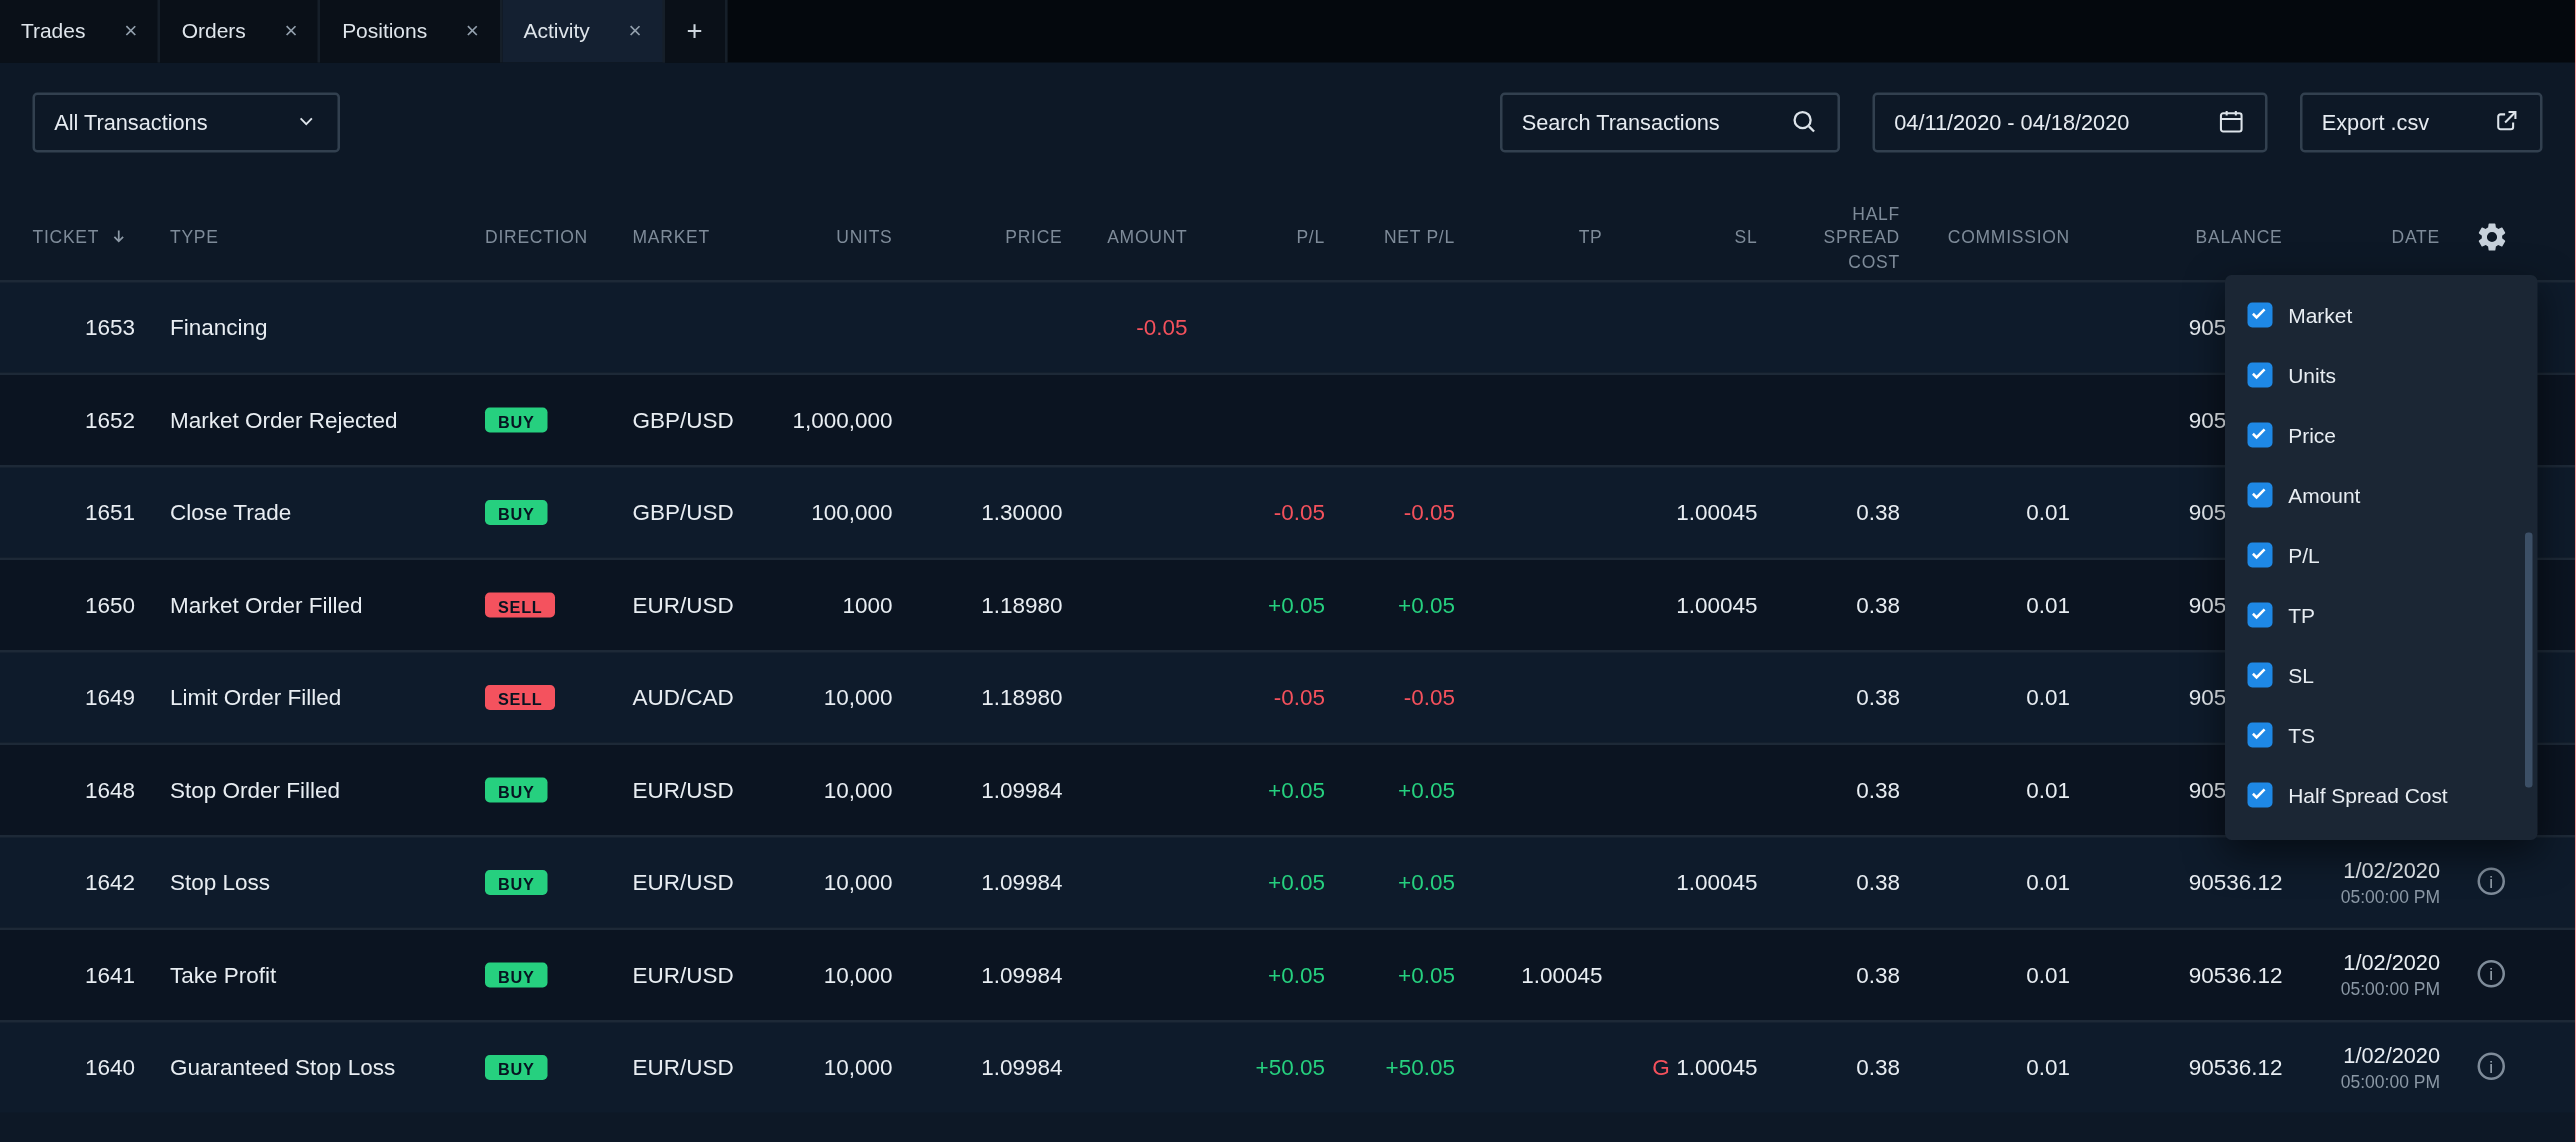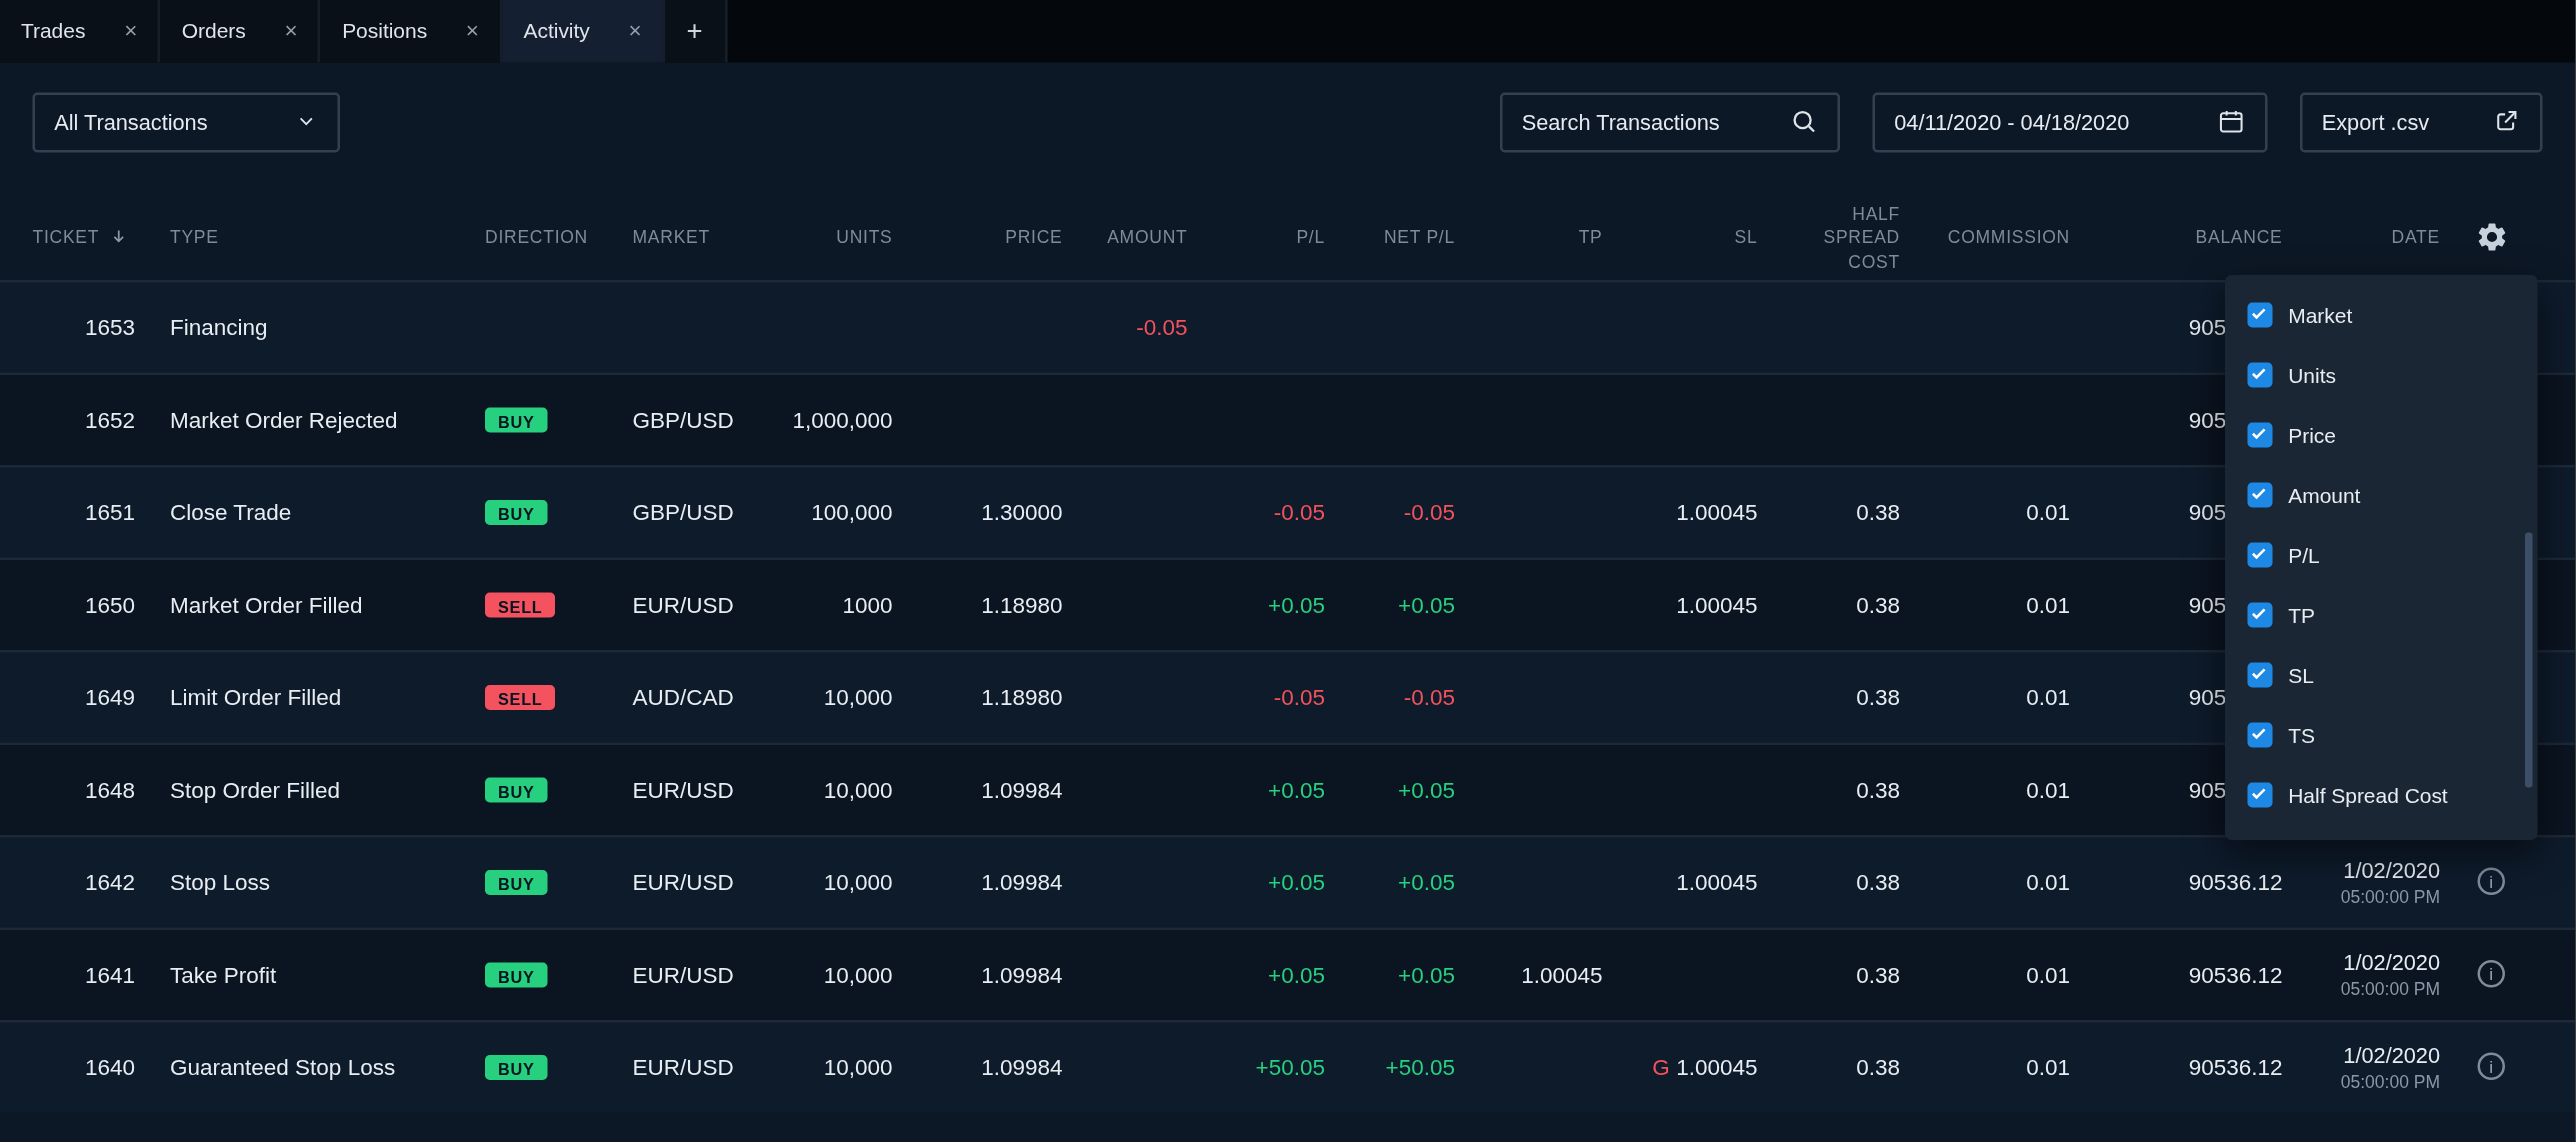--- a/index.html
+++ b/index.html
@@ -1,17 +1,17 @@
 <!DOCTYPE html>
 <html style="font-size:10.3px"><head>
 <meta charset="utf-8">
 <style>
   * { box-sizing: border-box; margin: 0; padding: 0; }
   html, body { background: #04070b; }
-  .stage { width: 2576px; height: 1143px; overflow: hidden; background: #404040; }
+  .stage { width: 2576px; height: 1143px; overflow: hidden; background: #fca5a5; }
   .app {
     width: 1030px; height: 457px;
     transform: scale(2.5); transform-origin: 0 0;
     font-family: "Liberation Sans", sans-serif;
     background: #0d1826; color: #e8edf2; position: relative;
   }
 
   
   .tabbar { height: 24.5px; background: #04080d; display: flex; align-items: stretch; }
   .tab { display: flex; align-items: center; padding: 0 8.4px; background: #0a1018;

